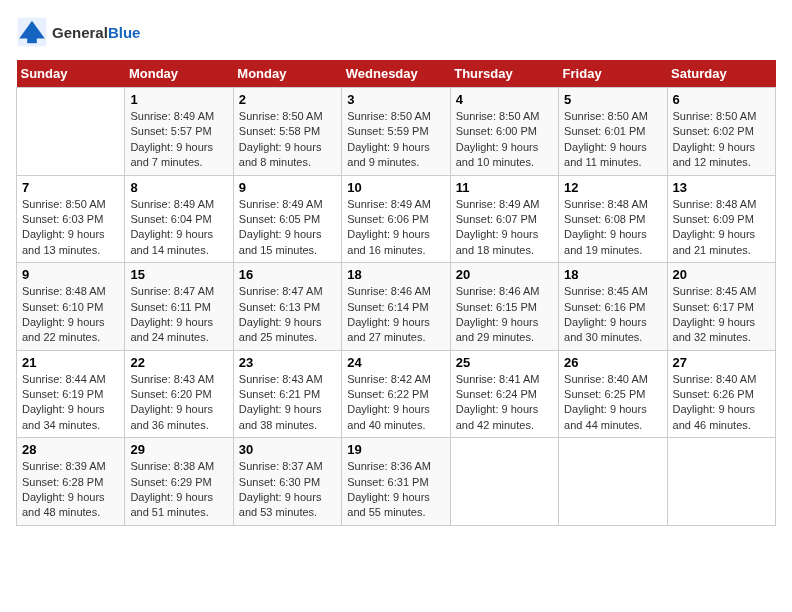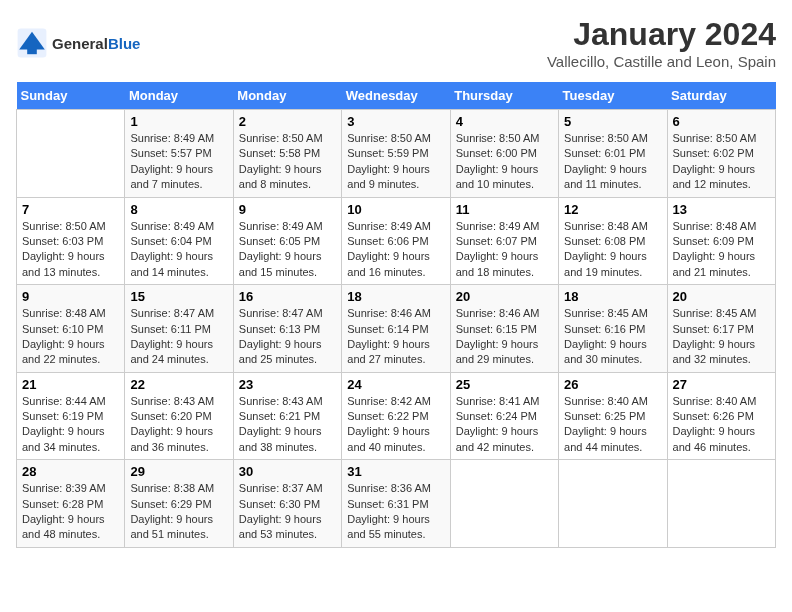--- a/index.html
+++ b/index.html
@@ -36,21 +36,21 @@
     .subtitle {
       font-size: 15px;
       color: #555;
     }
     table {
       width: 100%;
       border-collapse: collapse;
       font-size: 11px;
     }
     thead tr th {
-      background-color: #3b82f6;
+      background-color: #b91c1c;
       color: #fff;
       padding: 6px 4px;
       text-align: left;
       font-size: 13px;
       font-weight: bold;
     }
     tbody tr td {
       border: 1px solid #ccc;
       padding: 4px 5px;
       vertical-align: top;
@@ -84,35 +84,31 @@
       <rect x="2" y="2" width="36" height="36" rx="4" fill="#e8f0fe"></rect>
       <polygon points="20,6 36,28 4,28" fill="#1565c0"></polygon>
       <rect x="14" y="20" width="12" height="14" fill="#1565c0"></rect>
     </svg>
     <div>
       <div style="font-size:15px;font-weight:bold;color:#333;">
         <span>General</span><span style="color:#1565c0;">Blue</span>
       </div>
     </div>
   </div>
-  <div class="title-block">
-    <div class="page-title">January 2024</div>
-    <div class="subtitle">Vallecillo, Castille and Leon, Spain</div>
-  </div>
 </div>
 
 <table>
   <thead>
     <tr>
     <th>Sunday</th>
         <th>Monday</th>
         <th>Monday</th>
         <th>Wednesday</th>
         <th>Thursday</th>
-        <th>Tuesday</th>
+        <th>Friday</th>
         <th>Saturday</th>
       </tr>
   </thead>
   <tbody id="calendar-body">
   <tr>
         <td class="empty-cell"></td>
         <td><span class="day-num">1</span><span class="cell-text">Sunrise: 8:49 AM<br>Sunset: 5:57 PM<br>Daylight: 9 hours and 7 minutes.</span></td>
         <td><span class="day-num">2</span><span class="cell-text">Sunrise: 8:50 AM<br>Sunset: 5:58 PM<br>Daylight: 9 hours and 8 minutes.</span></td>
         <td><span class="day-num">3</span><span class="cell-text">Sunrise: 8:50 AM<br>Sunset: 5:59 PM<br>Daylight: 9 hours and 9 minutes.</span></td>
         <td><span class="day-num">4</span><span class="cell-text">Sunrise: 8:50 AM<br>Sunset: 6:00 PM<br>Daylight: 9 hours and 10 minutes.</span></td>
@@ -143,19 +139,19 @@
         <td><span class="day-num">23</span><span class="cell-text">Sunrise: 8:43 AM<br>Sunset: 6:21 PM<br>Daylight: 9 hours and 38 minutes.</span></td>
         <td><span class="day-num">24</span><span class="cell-text">Sunrise: 8:42 AM<br>Sunset: 6:22 PM<br>Daylight: 9 hours and 40 minutes.</span></td>
         <td><span class="day-num">25</span><span class="cell-text">Sunrise: 8:41 AM<br>Sunset: 6:24 PM<br>Daylight: 9 hours and 42 minutes.</span></td>
         <td><span class="day-num">26</span><span class="cell-text">Sunrise: 8:40 AM<br>Sunset: 6:25 PM<br>Daylight: 9 hours and 44 minutes.</span></td>
         <td><span class="day-num">27</span><span class="cell-text">Sunrise: 8:40 AM<br>Sunset: 6:26 PM<br>Daylight: 9 hours and 46 minutes.</span></td>
       </tr>
       <tr>
         <td><span class="day-num">28</span><span class="cell-text">Sunrise: 8:39 AM<br>Sunset: 6:28 PM<br>Daylight: 9 hours and 48 minutes.</span></td>
         <td><span class="day-num">29</span><span class="cell-text">Sunrise: 8:38 AM<br>Sunset: 6:29 PM<br>Daylight: 9 hours and 51 minutes.</span></td>
         <td><span class="day-num">30</span><span class="cell-text">Sunrise: 8:37 AM<br>Sunset: 6:30 PM<br>Daylight: 9 hours and 53 minutes.</span></td>
-        <td><span class="day-num">31</span><span class="cell-text">Sunrise: 8:36 AM<br>Sunset: 6:31 PM<br>Daylight: 9 hours and 55 minutes.</span></td>
+        <td><span class="day-num">19</span><span class="cell-text">Sunrise: 8:36 AM<br>Sunset: 6:31 PM<br>Daylight: 9 hours and 55 minutes.</span></td>
         <td class="empty-cell"></td>
         <td class="empty-cell"></td>
         <td class="empty-cell"></td>
       </tr>
     </tbody>
 </table>
 
 </body></html>

